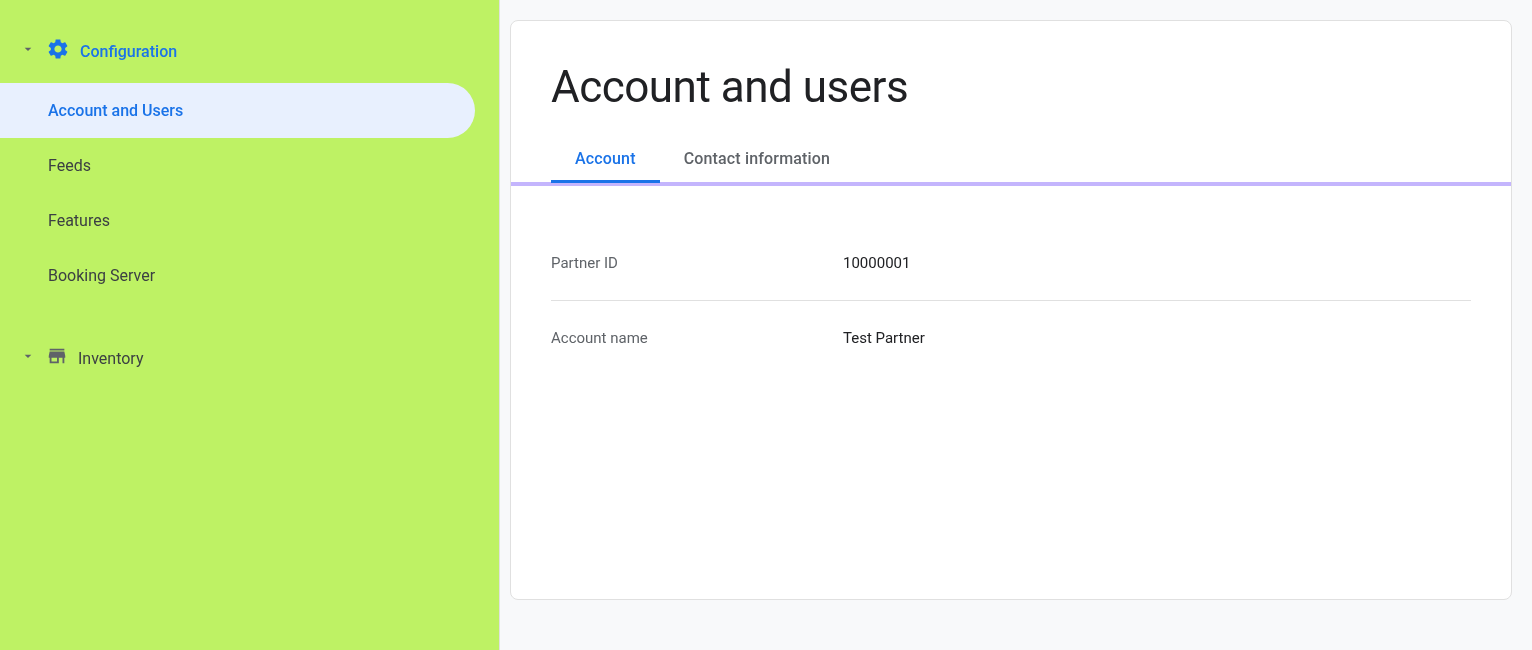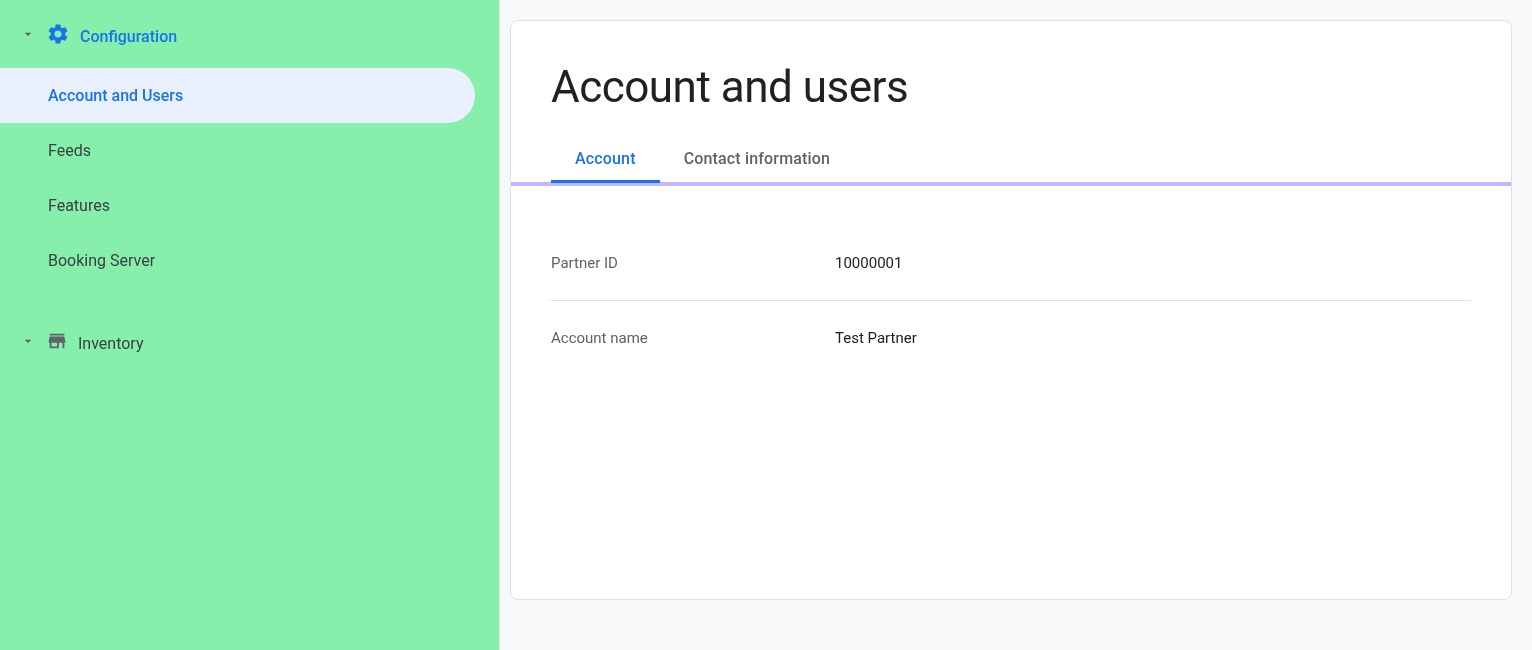--- a/index.html
+++ b/index.html
@@ -13,22 +13,22 @@
       background: #f8f9fa;
       display: flex;
       height: 650px;
       width: 1532px;
       overflow: hidden;
     }
 
     
     .sidebar {
       width: 500px;
-      background: #86efac;
-      padding: 4px 0;
+      background: #bef264;
+      padding: 19px 0;
       flex-shrink: 0;
       border-right: 1px solid #e0e0e0;
     }
 
     .sidebar-section-header {
       display: flex;
       align-items: center;
       padding: 18px 24px 18px 20px;
       cursor: pointer;
       font-size: 16px;
@@ -119,20 +119,21 @@
     .info-label {
       width: 280px;
       font-size: 15px;
       color: #5f6368;
       flex-shrink: 0;
     }
 
     .info-value {
       font-size: 15px;
       color: #202124;
+      margin-left: 8px;
     }
 
     .info-value.bold {
       font-weight: 400;
     }
 
     
     .gear-svg {
       width: 24px;
       height: 24px;

